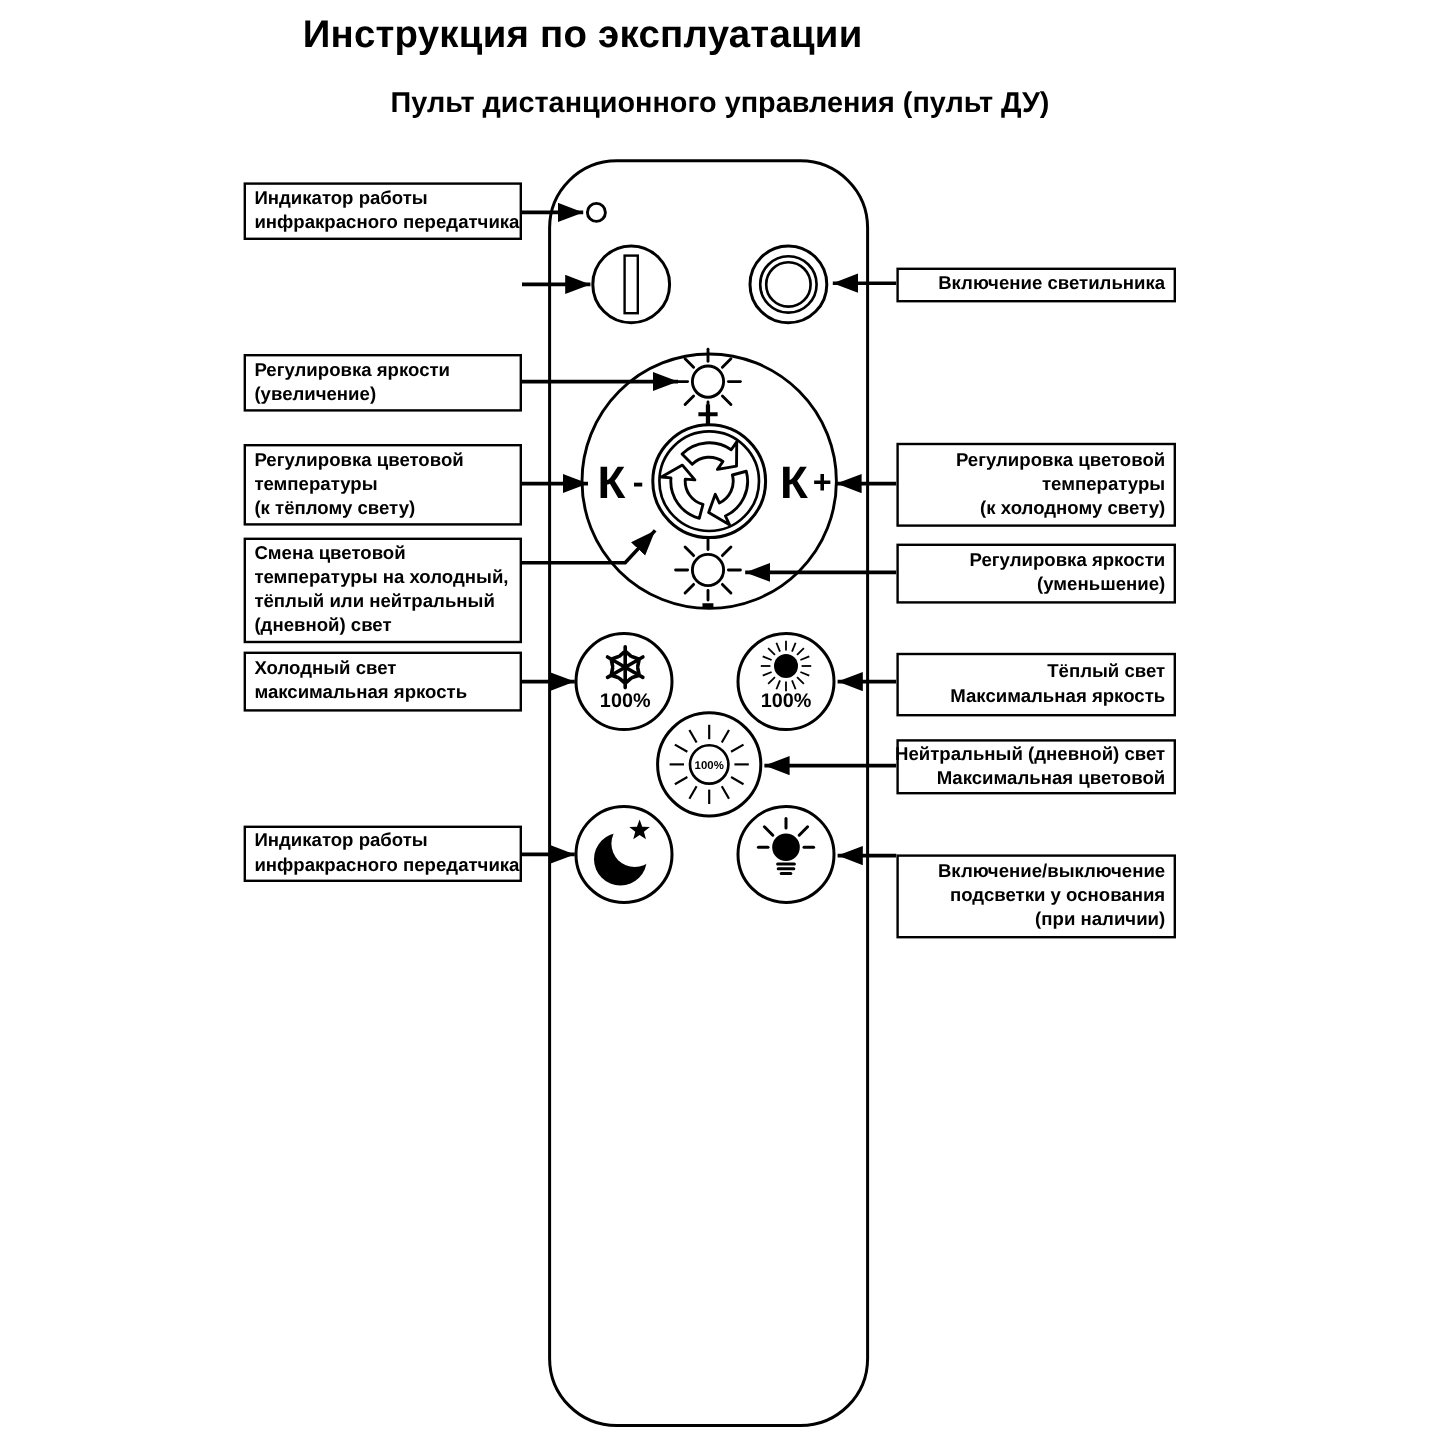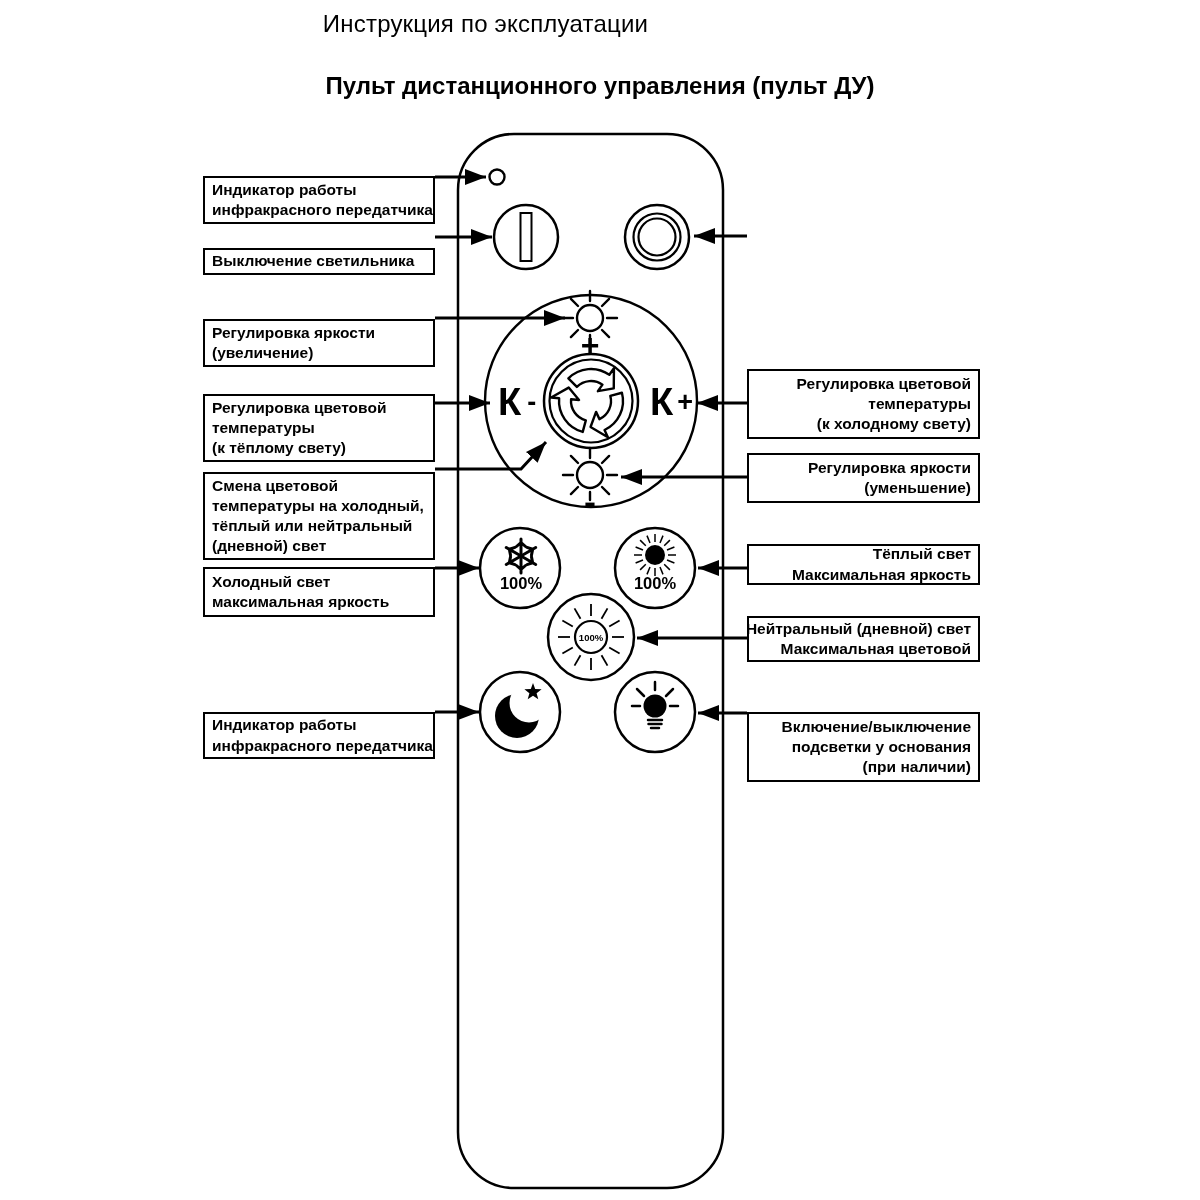--- a/index.html
+++ b/index.html
@@ -1,25 +1,25 @@
 <!DOCTYPE html>
 <html><head>
 <meta charset="utf-8">
 <style>
   html,body{margin:0;padding:0;background:#fff;}
   .canvas{position:relative;width:1200px;height:1200px;background:#fff;overflow:hidden;
           font-family:"Liberation Sans","DejaVu Sans",sans-serif;color:#000;}
   .title{position:absolute;left:0;top:10px;width:971px;text-align:center;
-         font-size:24px;font-weight:normal;letter-spacing:.2px;}
+         font-size:32px;font-weight:bold;letter-spacing:.2px;}
   .subtitle{position:absolute;left:0;top:72px;width:1200px;text-align:center;
             font-size:24px;font-weight:bold;}
   .label-box{position:absolute;box-sizing:border-box;border:2.5px solid #000;background:#fff;
              display:flex;align-items:center;font-size:15.5px;font-weight:bold;line-height:1.3;
              white-space:pre;padding:2px 7px;}
-  .label-box.left{left:203px;width:232px;justify-content:flex-start;text-align:left;margin-top:24px;}
+  .label-box.left{left:203px;width:232px;justify-content:flex-start;text-align:left;}
   .label-box.right{left:747px;width:233px;justify-content:flex-end;text-align:right;}
   svg.diagram{position:absolute;left:0;top:0;}
   svg .stroke{fill:none;stroke:#000;}
   svg text{font-family:"Liberation Sans","DejaVu Sans",sans-serif;font-weight:bold;fill:#000;}
 </style>
 </head>
 <body>
 
 <div class="canvas">
 
@@ -201,41 +201,41 @@
       <line x1="747" y1="403" x2="697" y2="403" marker-end="url(#ah)"></line>
       <line x1="747" y1="477" x2="621" y2="477" marker-end="url(#ah)"></line>
       <line x1="747" y1="568" x2="698" y2="568" marker-end="url(#ah)"></line>
       <line x1="747" y1="638" x2="637" y2="638" marker-end="url(#ah)"></line>
       <line x1="747" y1="713" x2="698" y2="713" marker-end="url(#ah)"></line>
     </g>
   </svg>
 
   <div class="label-box left" style="top:152px;height:48px;">Индикатор работы
 инфракрасного передатчика</div>
-  <div class="label-box left" style="top:224px;height:27px;">Выключение светильника</div>
   <div class="label-box left" style="top:295px;height:48px;">Регулировка яркости
 (увеличение)</div>
   <div class="label-box left" style="top:370px;height:68px;">Регулировка цветовой
 температуры
 (к тёплому свету)</div>
   <div class="label-box left" style="top:448px;height:88px;">Смена цветовой
 температуры на холодный,
 тёплый или нейтральный
 (дневной) свет</div>
   <div class="label-box left" style="top:543px;height:50px;">Холодный свет
 максимальная яркость</div>
   <div class="label-box left" style="top:688px;height:47px;">Индикатор работы
 инфракрасного передатчика</div>
 
+  <div class="label-box right" style="top:223px;height:29px;">Включение светильника</div>
   <div class="label-box right" style="top:369px;height:70px;">Регулировка цветовой
 температуры
 (к холодному свету)</div>
   <div class="label-box right" style="top:453px;height:50px;">Регулировка яркости
 (уменьшение)</div>
-  <div class="label-box right" style="top:544px;height:41px;">Тёплый свет
+  <div class="label-box right" style="top:544px;height:53px;">Тёплый свет
 Максимальная яркость</div>
   <div class="label-box right" style="top:616px;height:46px;">Нейтральный (дневной) свет
 Максимальная цветовой</div>
   <div class="label-box right" style="top:712px;height:70px;">Включение/выключение
 подсветки у основания
 (при наличии)</div>
 
 </div>
 
 </body></html>

